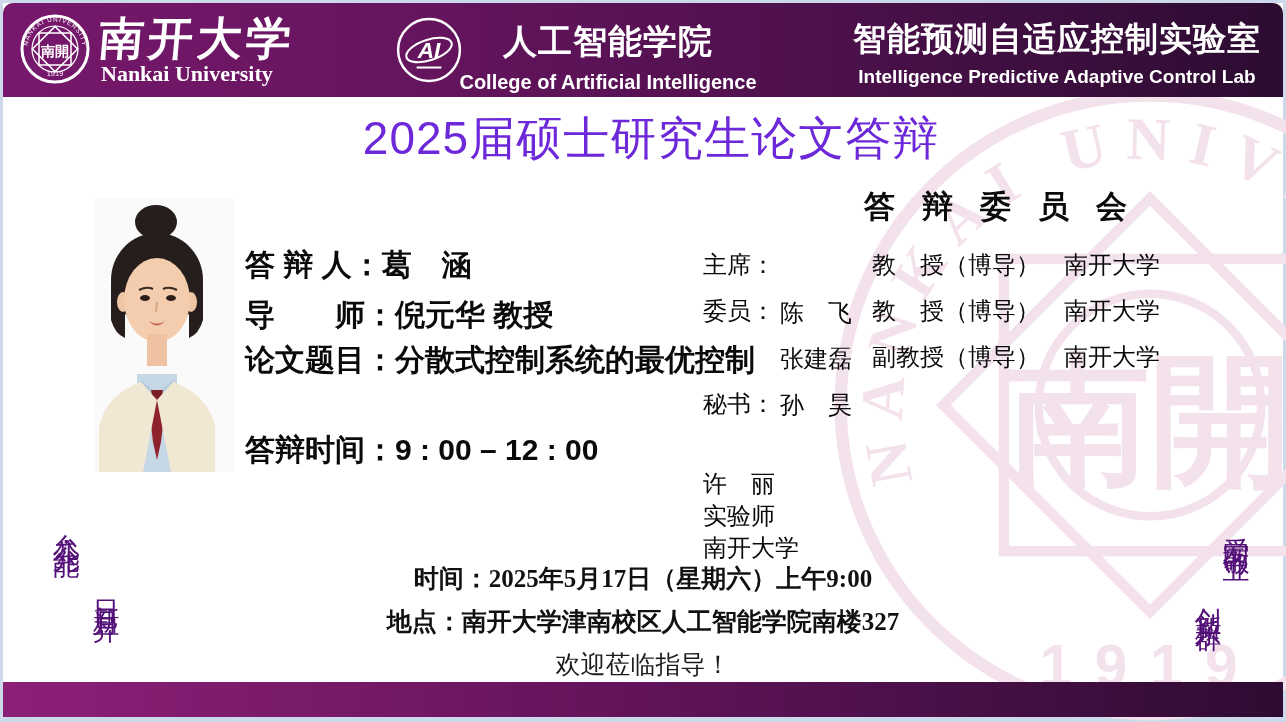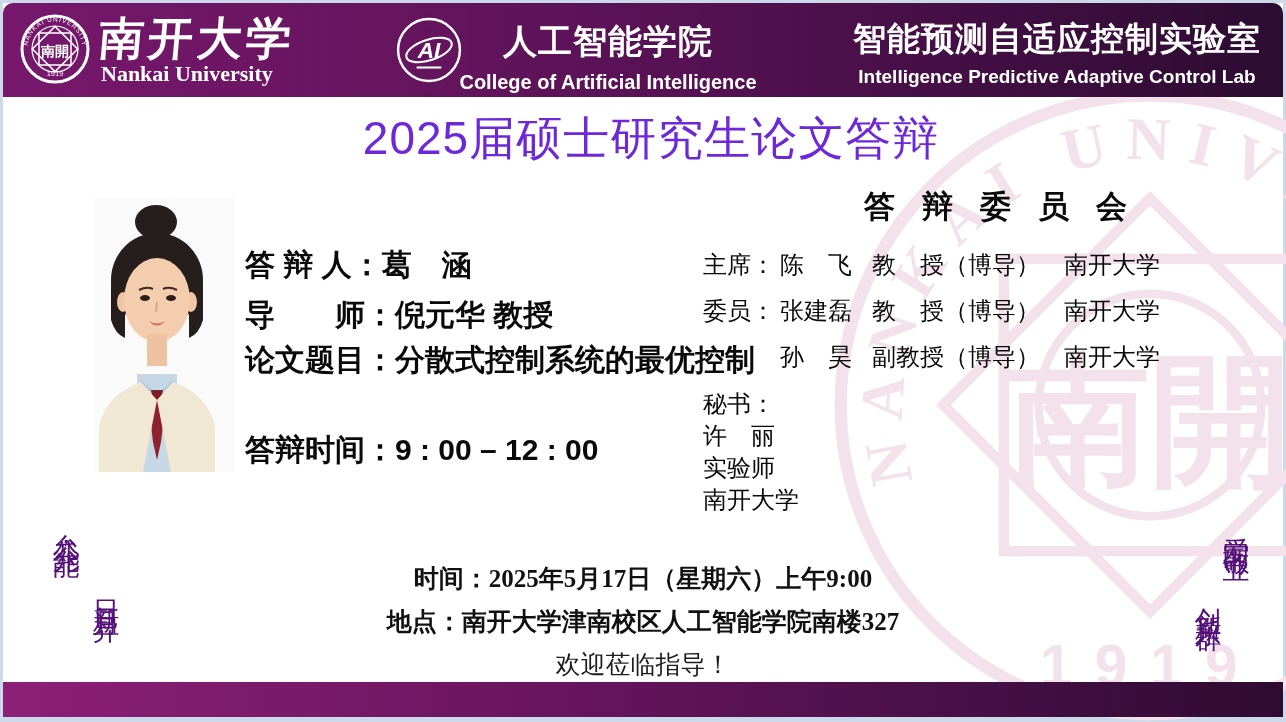--- a/index.html
+++ b/index.html
@@ -58,21 +58,21 @@
 
   .committee-title {
     position:absolute; left:864px; top:186px; white-space:nowrap;
     font-family:Liberation Serif, serif; font-size:31px; font-weight:bold;
     letter-spacing:27px; color:#0a0a0a;
   }
   .crow {
     position:absolute; left:703px; display:flex; white-space:nowrap;
     font-family:"Liberation Serif", serif; font-size:24px; color:#0a0a0a;
   }
-  .crow .crole { width:77px; } .crow .cname { width:92px; }
+  .crow .crole { width:77px; } .crow .cname { width:92px;margin-top:48px; }
   .crow .cpos  { width:192px; } .crow .caff { }
   .crow.m0 { top:249px; } .crow.m1 { top:295px; }
   .crow.m2 { top:341px; } .crow.m3 { top:388px;flex-direction:column; }
 
   .event-line {
     position:absolute; left:0; right:0; text-align:center;
     font-family:"Liberation Serif", serif; color:#111;
   }
   .event-line.e1 { top:562px; font-size:25px; font-weight:bold; }
   .event-line.e2 { top:605px; font-size:25px; font-weight:bold; }

